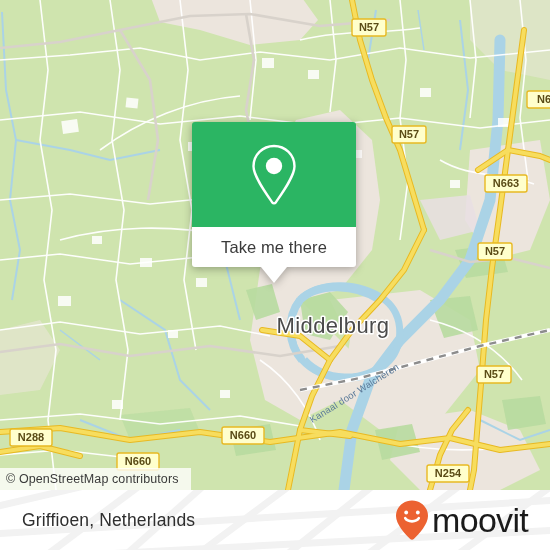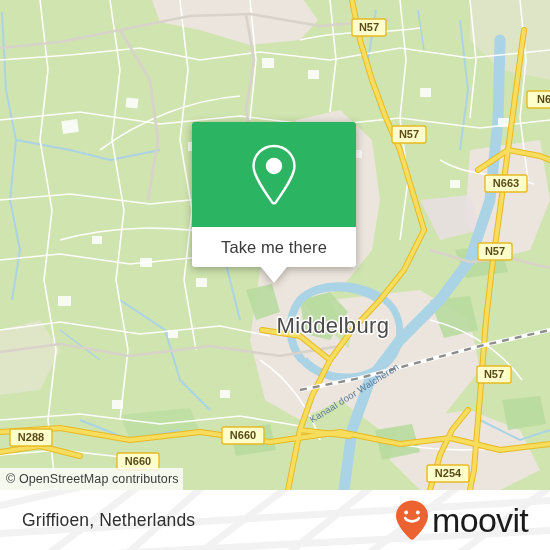--- a/index.html
+++ b/index.html
@@ -32,21 +32,21 @@
   #map svg { display: block; }
 
   
   #attribution {
     position: absolute;
     left: 0;
     top: 468px;
     height: 22px;
     display: flex;
     align-items: center;
-    padding: 0 4px 0 6px;
+    padding: 0 12px 0 6px;
     background: rgba(255,255,255,0.78);
     font-size: 12.5px;
     color: #3a3a3a;
     letter-spacing: 0.1px;
     white-space: nowrap;
     z-index: 40;
   }
 
   
   #callout {

